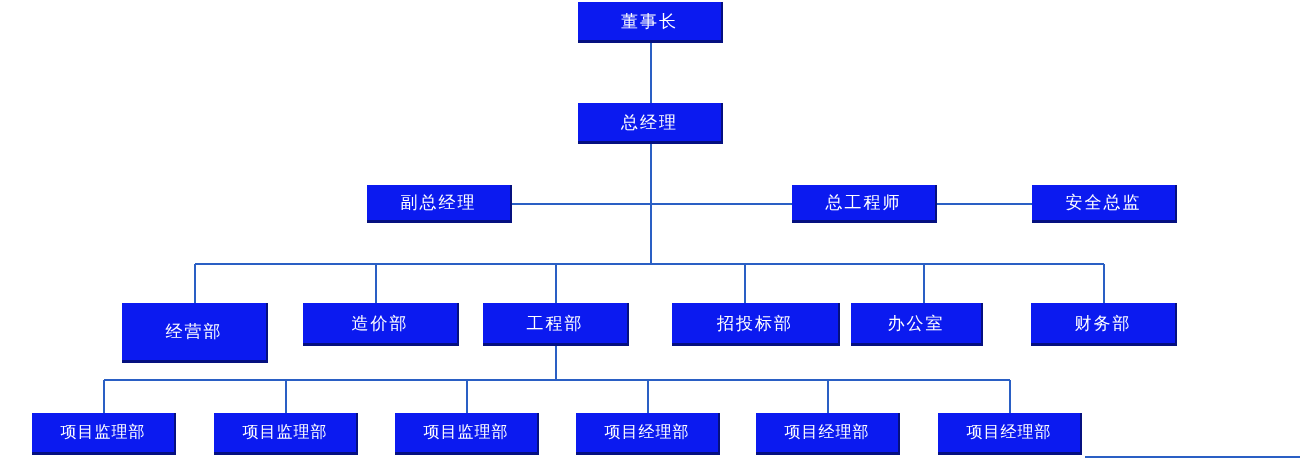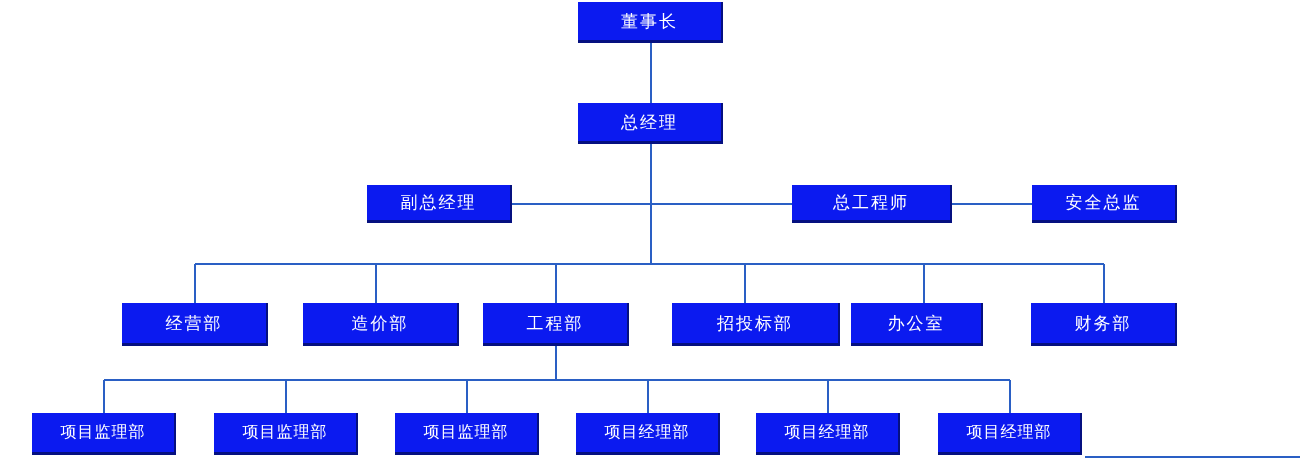--- a/index.html
+++ b/index.html
@@ -69,24 +69,24 @@
 
       <line x1="1085" y1="457" x2="1300" y2="457"></line>
     </g>
   </svg>
 
   <div class="node" style="left:578px;top:2px;width:145px;height:41px">董事长</div>
 
   <div class="node" style="left:367px;top:185px;width:145px;height:38px">副总经理</div>
 
   <div class="node" style="left:578px;top:103px;width:145px;height:41px">总经理</div>
-  <div class="node" style="left:792px;top:185px;width:160px;height:38px">总工程师</div>
+  <div class="node" style="left:792px;top:185px;width:145px;height:38px">总工程师</div>
   <div class="node" style="left:1032px;top:185px;width:145px;height:38px">安全总监</div>
 
-  <div class="node" style="left:122px;top:303px;width:146px;height:43px">经营部</div>
+  <div class="node" style="left:122px;top:303px;width:146px;height:60px">经营部</div>
   <div class="node" style="left:303px;top:303px;width:156px;height:43px">造价部</div>
   <div class="node" style="left:483px;top:303px;width:146px;height:43px">工程部</div>
   <div class="node" style="left:672px;top:303px;width:168px;height:43px">招投标部</div>
   <div class="node" style="left:851px;top:303px;width:132px;height:43px">办公室</div>
   <div class="node" style="left:1031px;top:303px;width:146px;height:43px">财务部</div>
 
   <div class="node small" style="left:32px;top:413px;width:144px;height:42px">项目监理部</div>
   <div class="node small" style="left:214px;top:413px;width:144px;height:42px">项目监理部</div>
   <div class="node small" style="left:395px;top:413px;width:144px;height:42px">项目监理部</div>
   <div class="node small" style="left:576px;top:413px;width:144px;height:42px">项目经理部</div>

